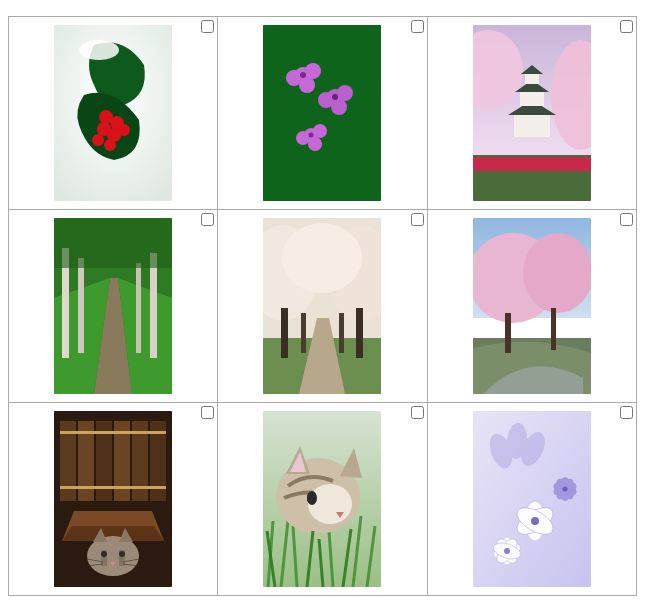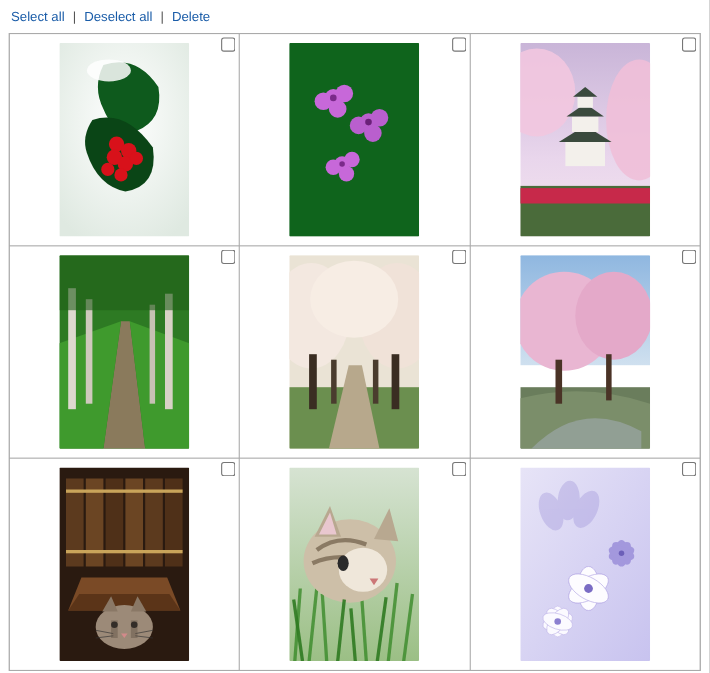--- a/index.html
+++ b/index.html
@@ -62,27 +62,20 @@
     width: 118px;
     height: 176px;
     display: block;
   }
   svg.thumb { border-radius: 1px; }
 </style>
 </head>
 <body>
 
 <div class="toolbar">
-  <div class="toolbar-left">
-    <a>Select all</a>
-    <span class="sep">|</span>
-    <a>Deselect all</a>
-    <span class="sep">|</span>
-    <a>Delete</a>
-  </div>
 </div>
 
 <div class="grid">
 
   <div class="cell">
     <input type="checkbox" style="">
     <svg class="thumb" viewBox="0 0 118 176" preserveAspectRatio="xMidYMid slice">
       <defs>
         <radialGradient id="bg1" cx="50%" cy="40%" r="70%">
           <stop offset="0%" stop-color="#ffffff"></stop>

